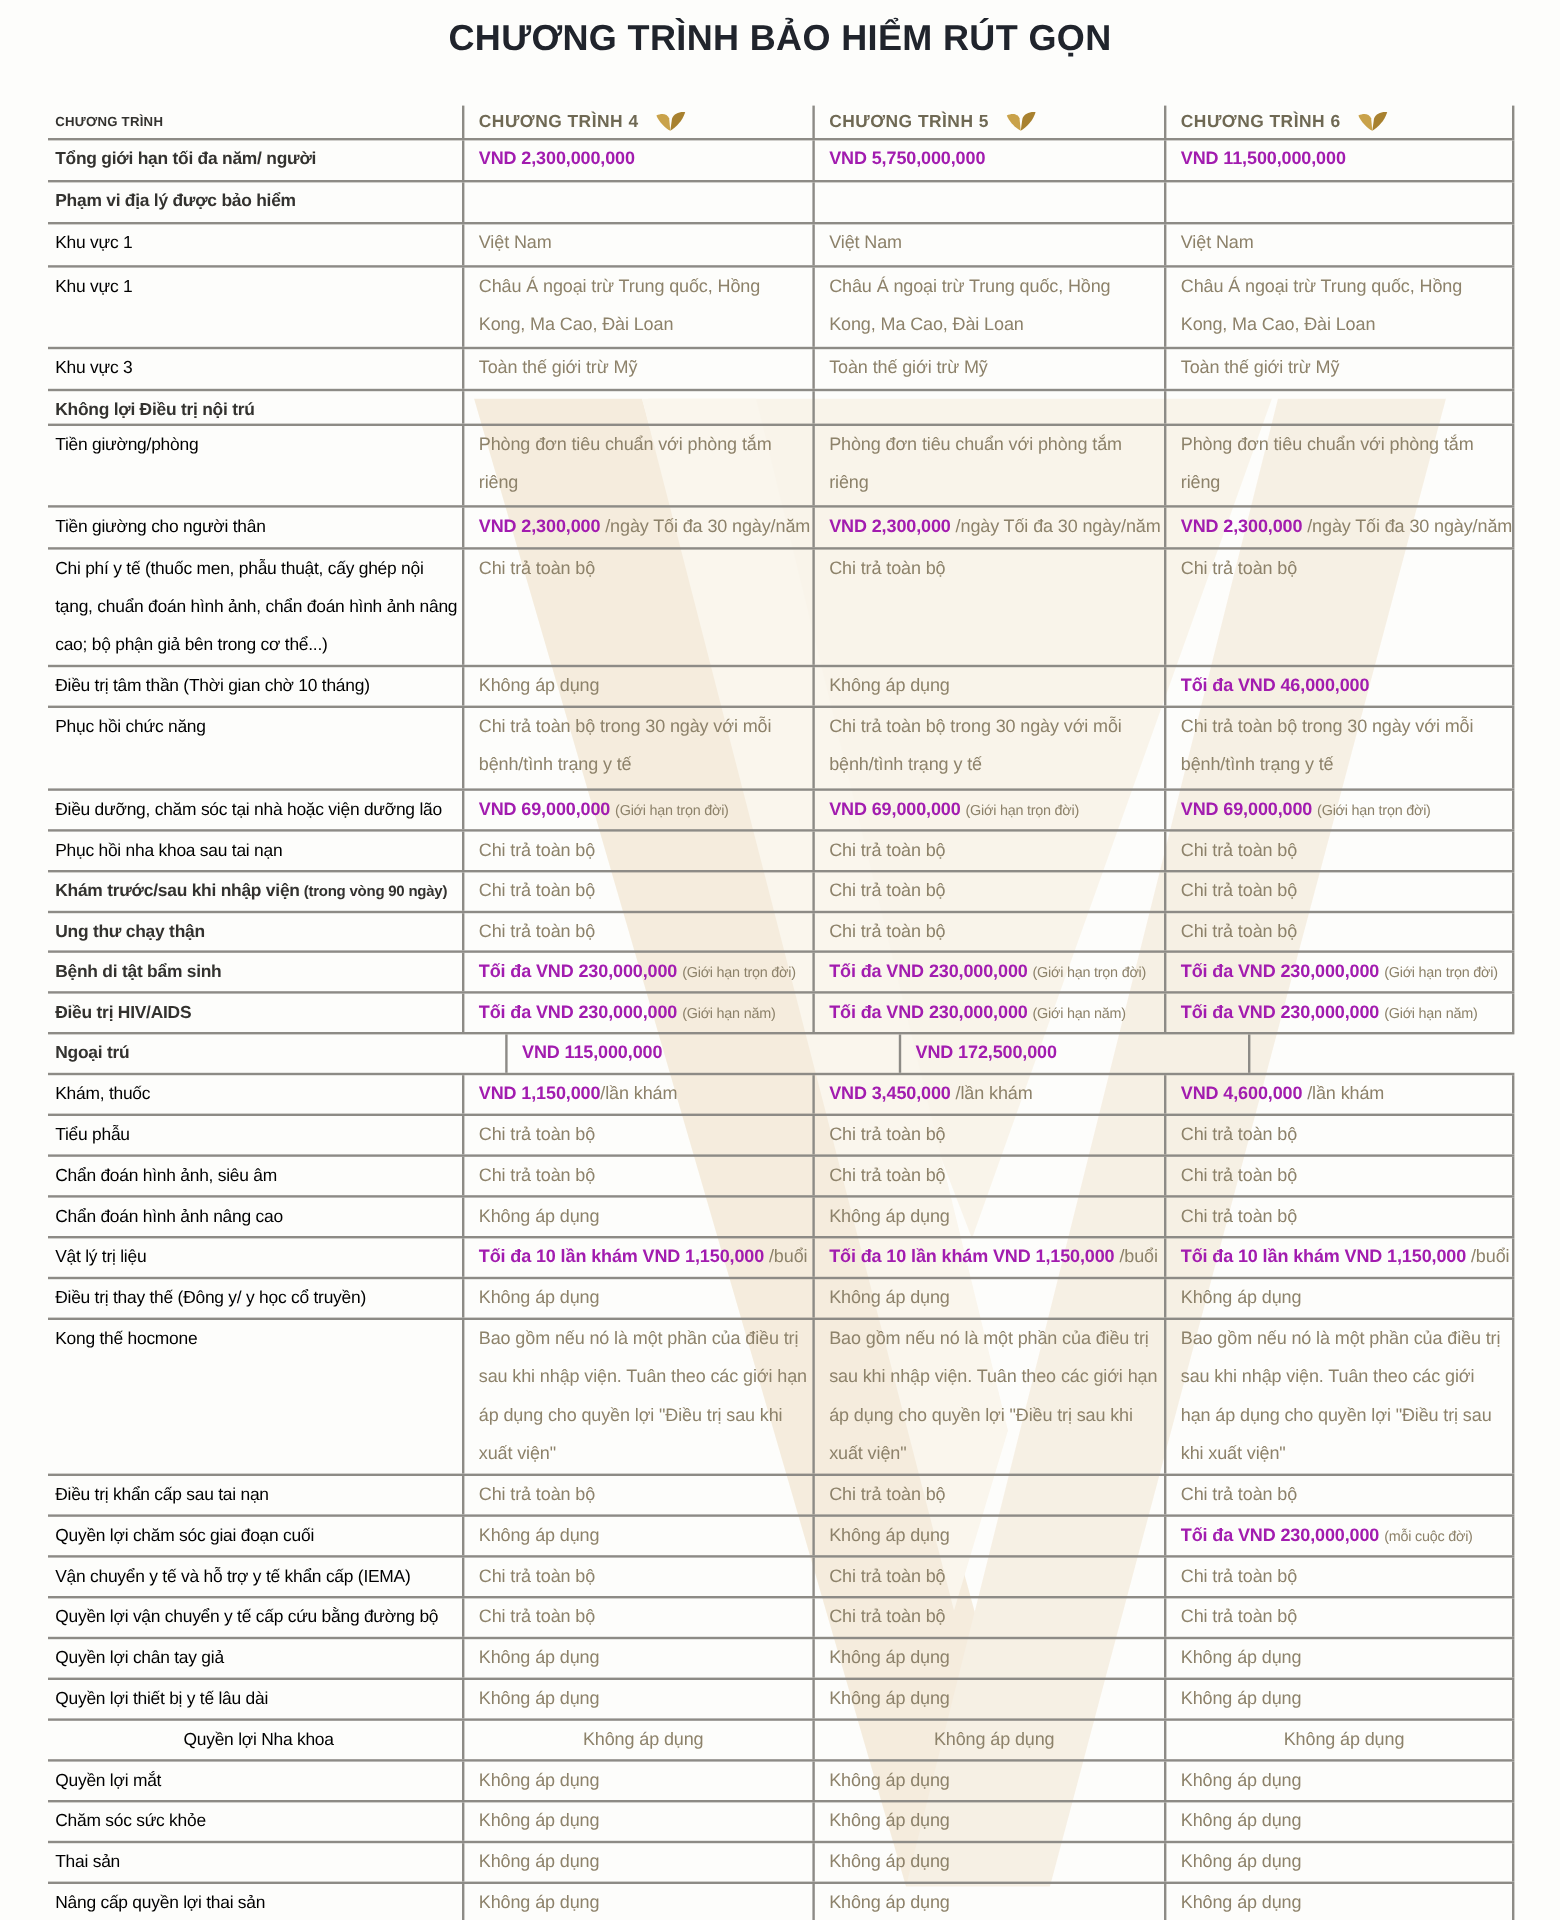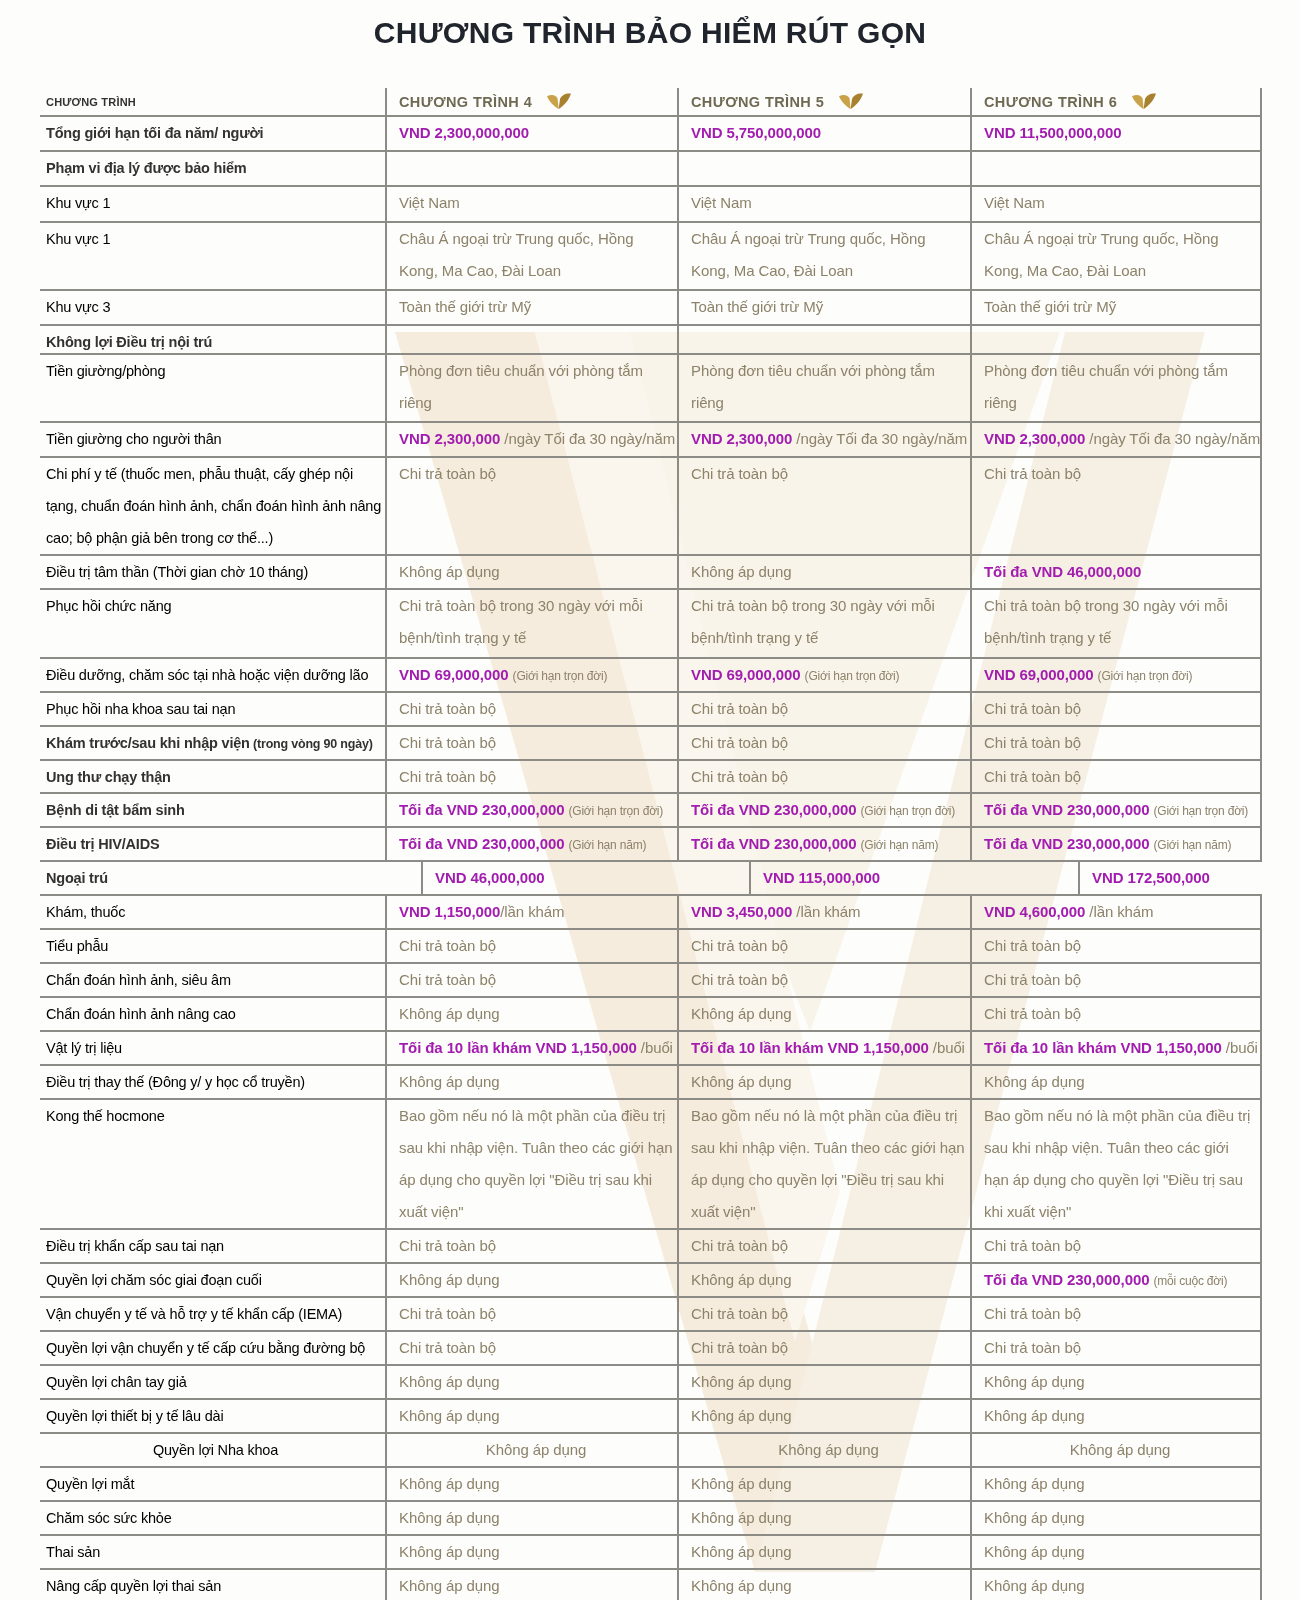--- a/index.html
+++ b/index.html
@@ -178,21 +178,20 @@
           <div class="cell val"><span class="b">Tối đa VND 230,000,000 </span><span class="sm">(Giới hạn trọn đời)</span></div>
         </div>
         <div class="row" style="height: 32px;">
           <div class="cell label bold"><span>Điều trị HIV/AIDS</span></div>
           <div class="cell val"><span class="b">Tối đa VND 230,000,000 </span><span class="sm">(Giới hạn năm)</span></div>
           <div class="cell val"><span class="b">Tối đa VND 230,000,000 </span><span class="sm">(Giới hạn năm)</span></div>
           <div class="cell val"><span class="b">Tối đa VND 230,000,000 </span><span class="sm">(Giới hạn năm)</span></div>
         </div>
         <div class="row" style="height: 32px; gap: 36px;">
           <div class="cell label bold"><span>Ngoại trú</span></div>
-          <div class="cell val"><span class="b">VND 46,000,000</span></div>
           <div class="cell val"><span class="b">VND 115,000,000</span></div>
           <div class="cell val"><span class="b">VND 172,500,000</span></div>
         </div>
         <div class="row" style="height: 32px;">
           <div class="cell label"><span>Khám, thuốc</span></div>
           <div class="cell val"><span class="b">VND 1,150,000</span><span>/lần khám</span></div>
           <div class="cell val"><span class="b">VND 3,450,000 </span><span>/lần khám</span></div>
           <div class="cell val"><span class="b">VND 4,600,000 </span><span>/lần khám</span></div>
         </div>
         <div class="row" style="height: 32px;">

